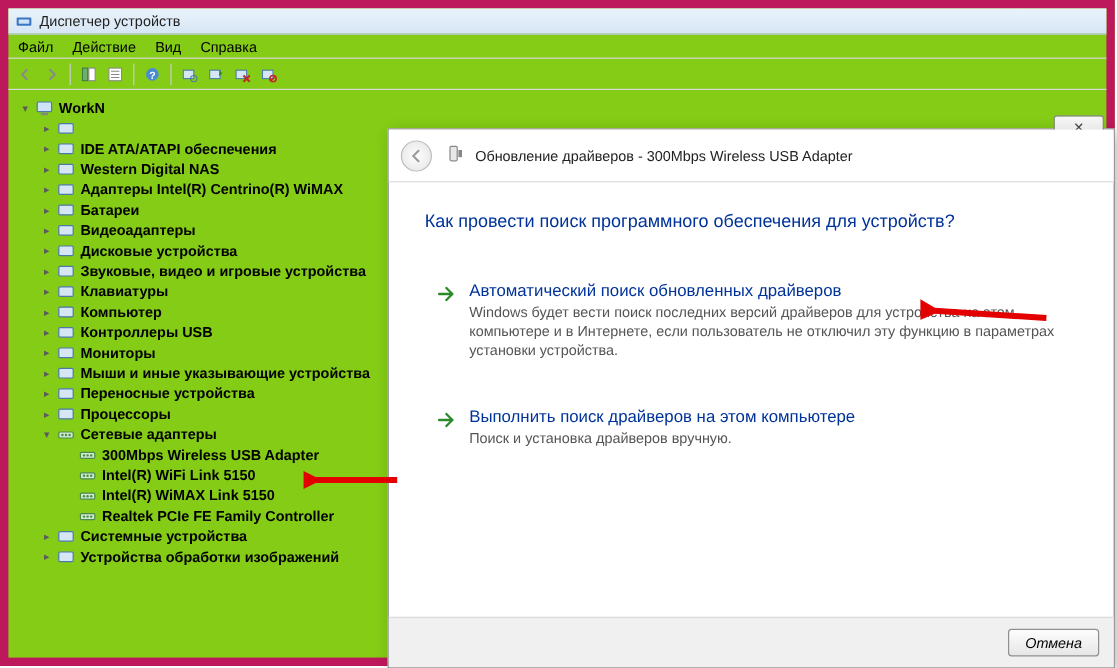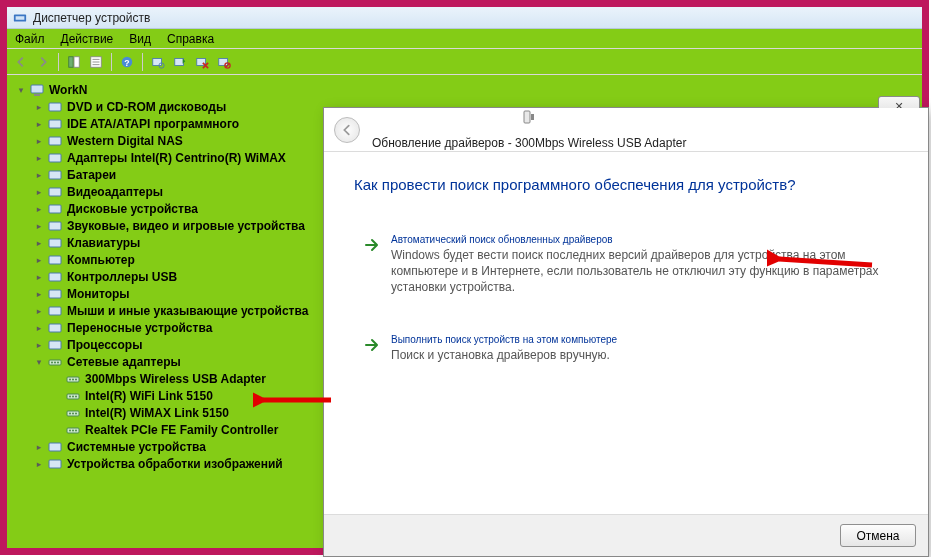--- a/index.html
+++ b/index.html
@@ -69,21 +69,21 @@
     position:relative;
     background:#fff;
   }
   .dlg-back{
     width:26px; height:26px; border-radius:50%;
     border:1px solid #bcbcbc;
     background: radial-gradient(#fefefe,#e3e3e3);
     display:flex; align-items:center; justify-content:center;
     margin-right:12px;
   }
-  .dlg-title{ color:#222; font-size:12px; display:flex; align-items:center; gap:8px;flex-direction:column;}
+  .dlg-title{ color:#222; font-size:12px; display:flex; align-items:center; gap:8px;}
   .dlg-close{
     position:absolute; right:8px; top:-12px;
     width:42px; height:20px;
     border:1px solid #8a8a8a; border-radius:3px;
     background:linear-gradient(#f7f7f7,#e1e1e1);
     display:flex; align-items:center; justify-content:center;
     font-size:11px; color:#444;
   }
   .dlg-body{ padding:18px 30px 0 30px;}
   .dlg-question{ color:#003399; font-size:15px; margin:6px 0 32px 0;}
@@ -91,37 +91,38 @@
     border:1px solid transparent;
     padding:8px 10px 10px 36px;
     position:relative;
     margin-bottom:18px;
     border-radius:2px;
   }
   .opt-arrow{
     position:absolute; left:8px; top:10px;
     width:18px; height:18px;
   }
-  .opt-title{ color:#003399; font-size:10px; margin-bottom:2px;}
+  .opt-title{ color:#003399; font-size:14px; margin-bottom:2px;}
   .opt-desc{ color:#555; font-size:12px; line-height:1.35;}
   .dlg-footer{
     position:absolute; left:0; right:0; bottom:0;
     height:42px;
     background:#f0f0f0;
     border-top:1px solid #dcdcdc;
     display:flex; align-items:center; justify-content:flex-end;
     padding:0 12px;
   }
   .btn{
     min-width:76px; height:23px;
     border:1px solid #8f8f8f; border-radius:3px;
     background:linear-gradient(#fdfdfd,#e6e6e6);
     font-size:12px;
     display:flex; align-items:center; justify-content:center;
     padding:0 12px;
+    font-style:italic;
   }
   
   .red-arrow{
     position:absolute;
     pointer-events:none;
   }
 </style>
 </head>
 <body>
 
@@ -220,32 +221,31 @@
         </div>
         <ul id="tree-children">
             <li class="node">
               <div class="row">
                 <span class="expander">▸</span>
                 <span class="nicon">
                   <svg width="16" height="16" viewBox="0 0 16 16">
                     <rect x="2" y="4" width="12" height="8" rx="1" fill="#d6e6f5" stroke="#4a7aaa"></rect>
                   </svg>
                 </span>
-                <span class="nlabel">DVD и CD-ROM дисководы</span>
-              </div>
-            </li>
-            <li class="node">
-              <div class="row">
-                <span class="expander">▸</span>
-                <span class="nicon">
-                  <svg width="16" height="16" viewBox="0 0 16 16">
-                    <rect x="2" y="4" width="12" height="8" rx="1" fill="#d6e6f5" stroke="#4a7aaa"></rect>
-                  </svg>
-                </span>
-                <span class="nlabel">IDE ATA/ATAPI программного</span>
+              </div>
+            </li>
+            <li class="node">
+              <div class="row">
+                <span class="expander">▸</span>
+                <span class="nicon">
+                  <svg width="16" height="16" viewBox="0 0 16 16">
+                    <rect x="2" y="4" width="12" height="8" rx="1" fill="#d6e6f5" stroke="#4a7aaa"></rect>
+                  </svg>
+                </span>
+                <span class="nlabel">IDE ATA/ATAPI обеспечения</span>
               </div>
             </li>
             <li class="node">
               <div class="row">
                 <span class="expander">▸</span>
                 <span class="nicon">
                   <svg width="16" height="16" viewBox="0 0 16 16">
                     <rect x="2" y="4" width="12" height="8" rx="1" fill="#d6e6f5" stroke="#4a7aaa"></rect>
                   </svg>
                 </span>
@@ -513,21 +513,21 @@
         <div class="opt-title">Автоматический поиск обновленных драйверов</div>
         <div class="opt-desc">Windows будет вести поиск последних версий драйверов для устройства на этом компьютере и в Интернете, если пользователь не отключил эту функцию в параметрах установки устройства.</div>
       </div>
 
       <div class="option">
         <span class="opt-arrow">
           <svg width="18" height="18" viewBox="0 0 18 18">
               <path d="M3 9 L13 9 M9 4 L14 9 L9 14" stroke="#2a8a2a" stroke-width="2" fill="none" stroke-linecap="round" stroke-linejoin="round"></path>
             </svg>
         </span>
-        <div class="opt-title">Выполнить поиск устройств на этом компьютере</div>
+        <div class="opt-title">Выполнить поиск драйверов на этом компьютере</div>
         <div class="opt-desc">Поиск и установка драйверов вручную.</div>
       </div>
     </div>
     <div class="dlg-footer">
       <div class="btn">
         <span>Отмена</span>
       </div>
     </div>
   </div>
 

